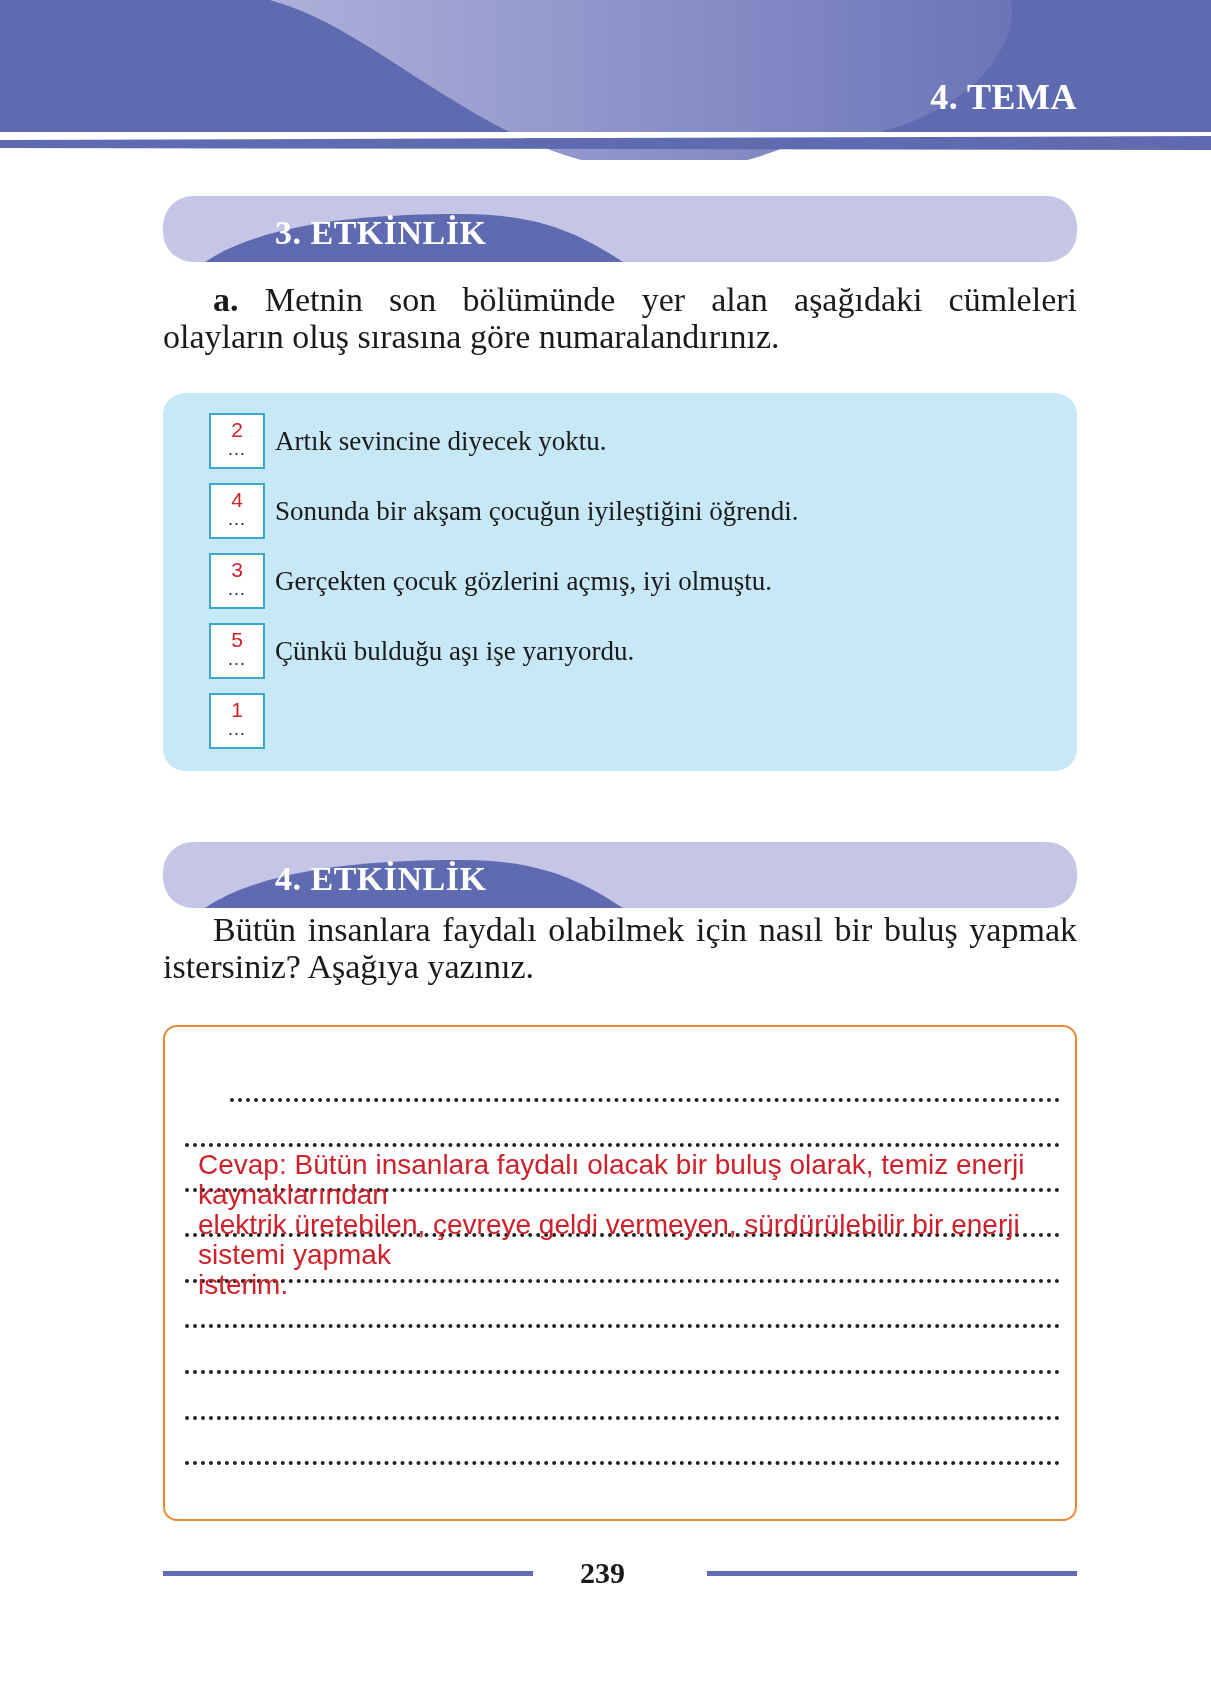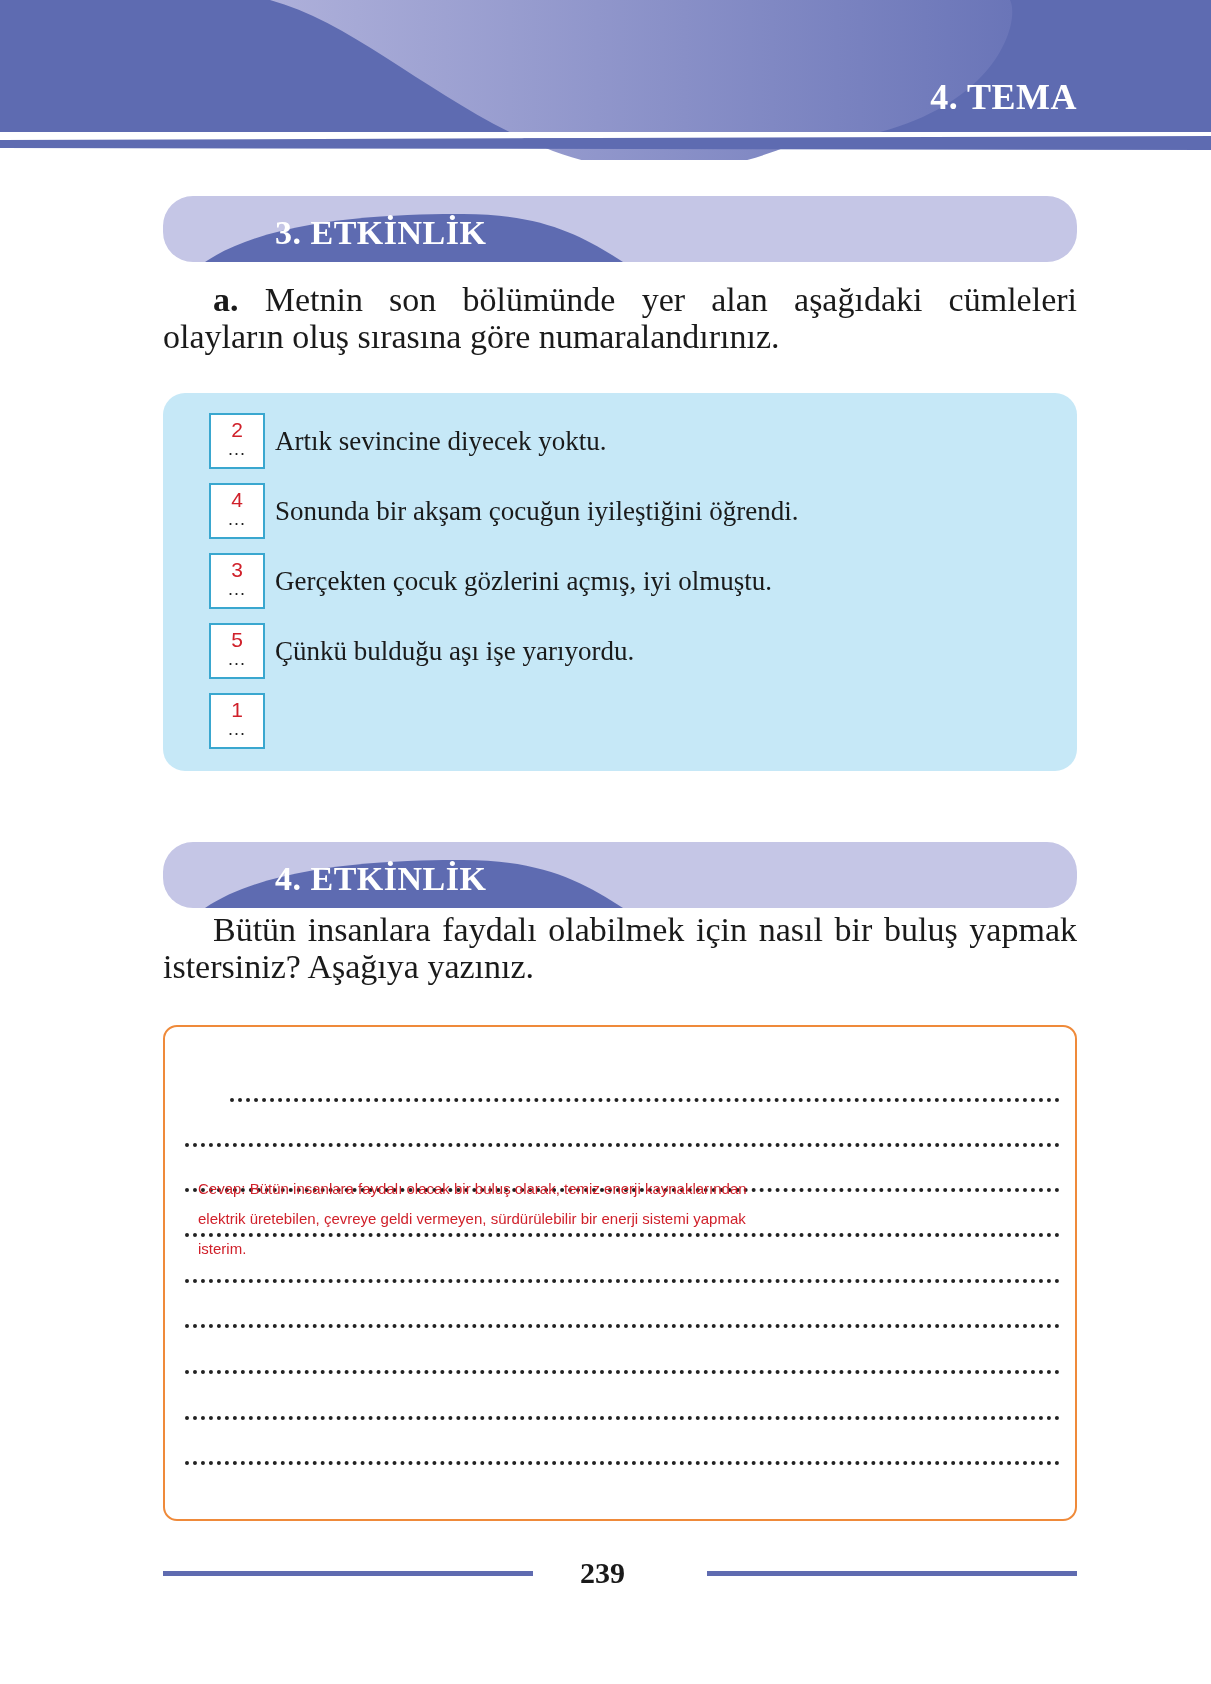--- a/index.html
+++ b/index.html
@@ -46,21 +46,21 @@
     .answer-box {
       position: absolute; left: 163px; top: 1025px; width: 914px; height: 496px;
       border: 2.5px solid #ef8a3a; border-radius: 14px; box-sizing: border-box;
     }
     .dot-line {
       position: absolute; height: 0; border-bottom: 4px dotted #222; box-sizing: border-box;
     }
     .answer-text {
       position: absolute; left: 198px; top: 1150px; width: 870px;
       font-family: "Liberation Sans", "DejaVu Sans", sans-serif; color: #d0202a;
-      font-size: 15px; line-height: 30px; margin-top: 24px;
+      font-size: 28px; line-height: 30px;
     }
     .footer-line { position: absolute; top: 1571px; height: 5px; background: #5f6bb0; }
     .page-number {
       position: absolute; left: 580px; top: 1556px; width: 80px; text-align: left;
       font-weight: bold; font-size: 30px;
     }
   </style>
 </head>
 <body>
 

